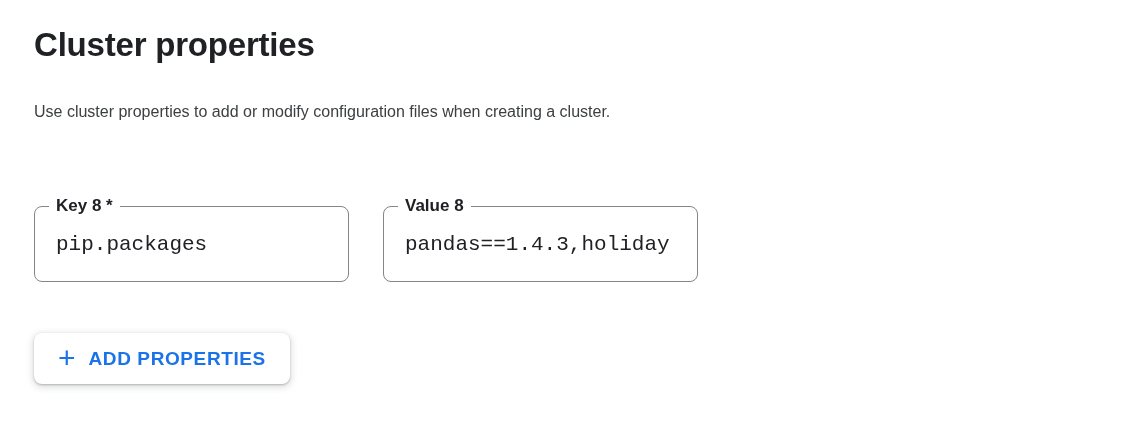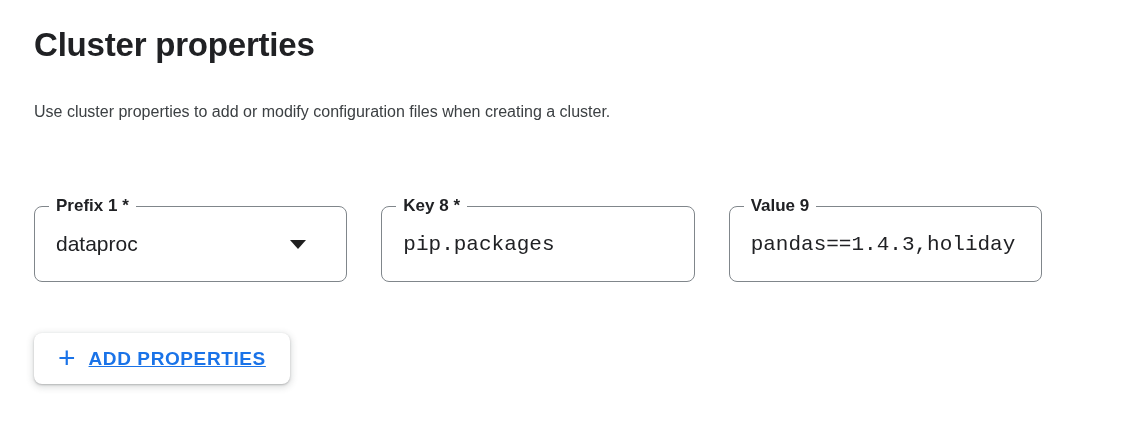--- a/index.html
+++ b/index.html
@@ -111,49 +111,41 @@
     line-height: 1;
     color: #1a73e8;
     transform: translateY(-1px);
   }
   .add-properties-label {
     font-size: 19px;
     font-weight: 600;
     letter-spacing: 0.6px;
     color: #1a73e8;
     white-space: nowrap;
-    text-decoration: underline;
   }
 </style>
 </head>
 <body>
 
 <div class="page">
 
   <h1 class="page-title">Cluster properties</h1>
 
   <p class="section-description">Use cluster properties to add or modify configuration files when creating a cluster.</p>
 
   <div class="fields-row">
 
-    <div class="outlined-field">
-      <span class="field-label">Prefix 1 *</span>
-      <div class="select-control">
-        <span class="select-value">dataproc</span>
-        <span class="caret-down"></span>
-      </div>
-    </div>
 
     <div class="outlined-field">
       <span class="field-label">Key 8 *</span>
       <input class="text-input" type="text" value="pip.packages" style="">
     </div>
 
     <div class="outlined-field">
-      <span class="field-label">Value 9</span>
+      <span class="field-label">Value 8</span>
       <input class="text-input" type="text" value="pandas==1.4.3,holiday" style="">
     </div>
 
   </div>
 
   <button class="add-properties-button">
     <span class="plus-icon">+</span>
     <span class="add-properties-label">ADD PROPERTIES</span>
   </button>
 

